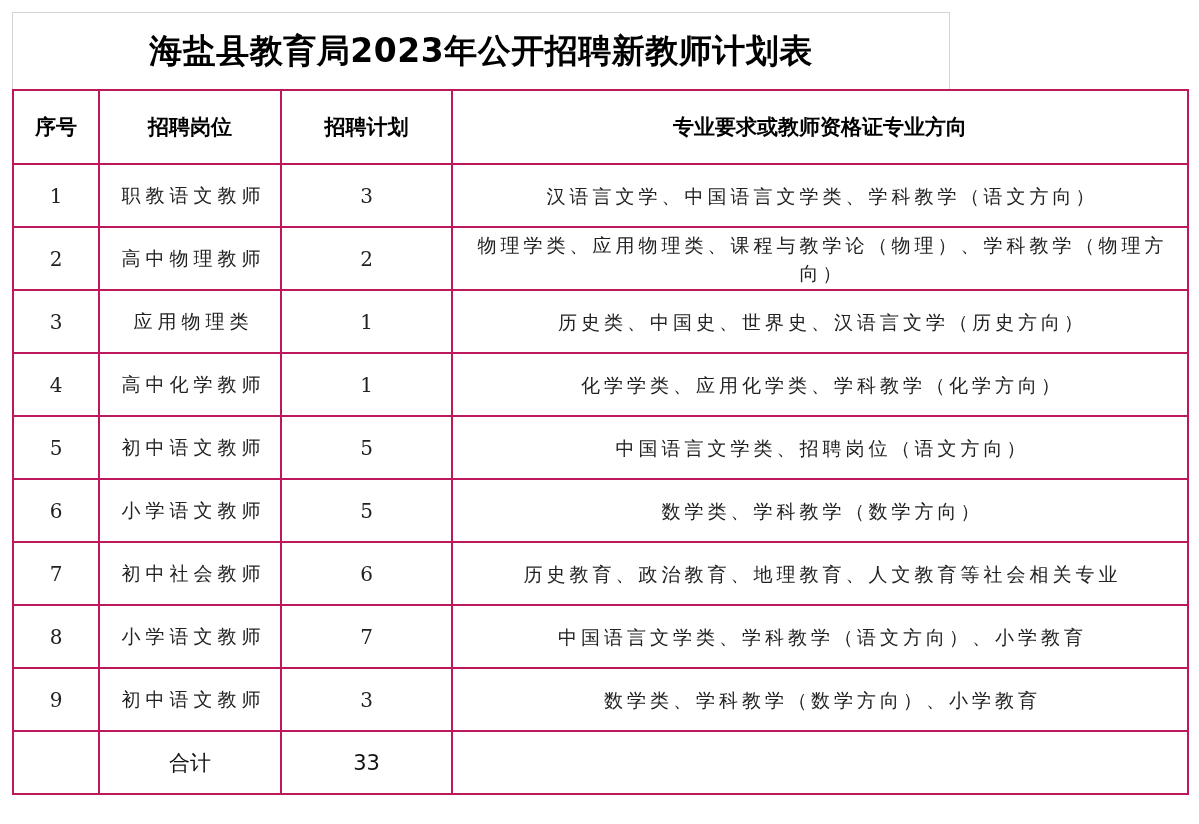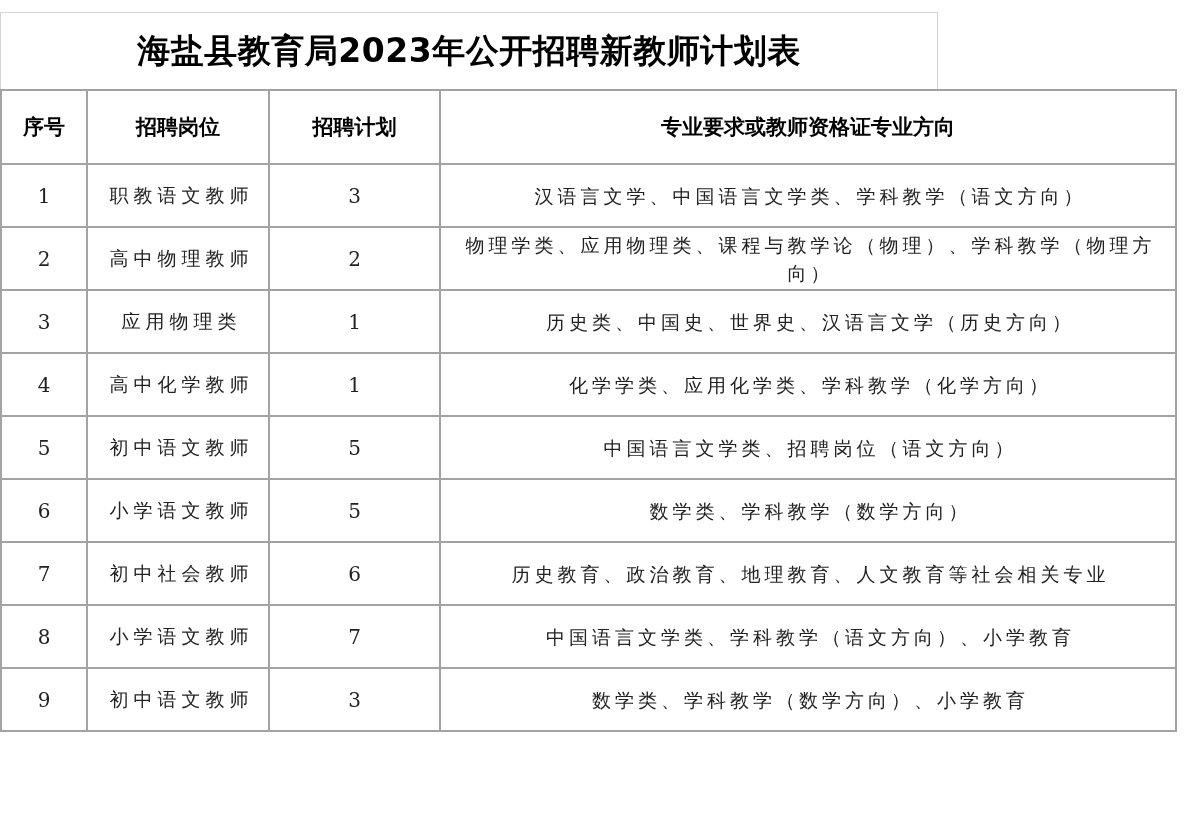--- a/index.html
+++ b/index.html
@@ -1,23 +1,23 @@
 <!DOCTYPE html>
 <html><head>
 <meta charset="utf-8">
 <style>
   html, body { margin: 0; padding: 0; background: #ffffff; }
   body { width: 1199px; height: 824px; position: relative; overflow: hidden;
          font-family: "DejaVu Sans", "Liberation Sans", sans-serif; color: #000; }
-  .sheet { position: absolute; left: 0; top: 12px; width: 938px; border-radius: 28px; }
+  .sheet { position: absolute; left: 12px; top: 12px; width: 938px; border-radius: 28px; }
   .title-box { height: 76px; border: 1px solid #d4d4d4; border-bottom: none;
                display: flex; align-items: center; justify-content: center; }
   .title { font-size: 33px; font-weight: bold; letter-spacing: 0.5px; }
   table { border-collapse: collapse; width: 1175px; table-layout: fixed; }
-  th, td { border: 2px solid #a3a3a3; padding: 0; }
+  th, td { border: 2px solid #be185d; padding: 0; }
   th { height: 72px; font-size: 21px; font-weight: bold; text-align: center; }
   td { height: 61px; text-align: center; font-family: "DejaVu Serif", "Liberation Serif", serif;
        font-size: 20px; color: #222; }
   td.pos { letter-spacing: 5px; font-size: 19px; padding-left: 7px; }
   td.req { text-align: center; padding-left: 5px; font-size: 19px; letter-spacing: 4px;
            line-height: 28px; }
   tr.total td { font-family: "DejaVu Sans", "Liberation Sans", sans-serif; font-size: 21px;
                 letter-spacing: 0; color: #111; }
   col.c1 { width: 86px; } col.c2 { width: 182px; } col.c3 { width: 171px; } col.c4 { width: 736px; }
 </style>
@@ -91,15 +91,21 @@
         <td class="pos">小学语文教师</td>
         <td>7</td>
         <td class="req">中国语言文学类、学科教学（语文方向）、小学教育</td>
       </tr>
       <tr>
         <td>9</td>
         <td class="pos">初中语文教师</td>
         <td>3</td>
         <td class="req">数学类、学科教学（数学方向）、小学教育</td>
       </tr>
+      <tr class="total">
+        <td></td>
+        <td>合计</td>
+        <td>33</td>
+        <td></td>
+      </tr>
     </tbody>
   </table>
 </div>
 
 </body></html>

